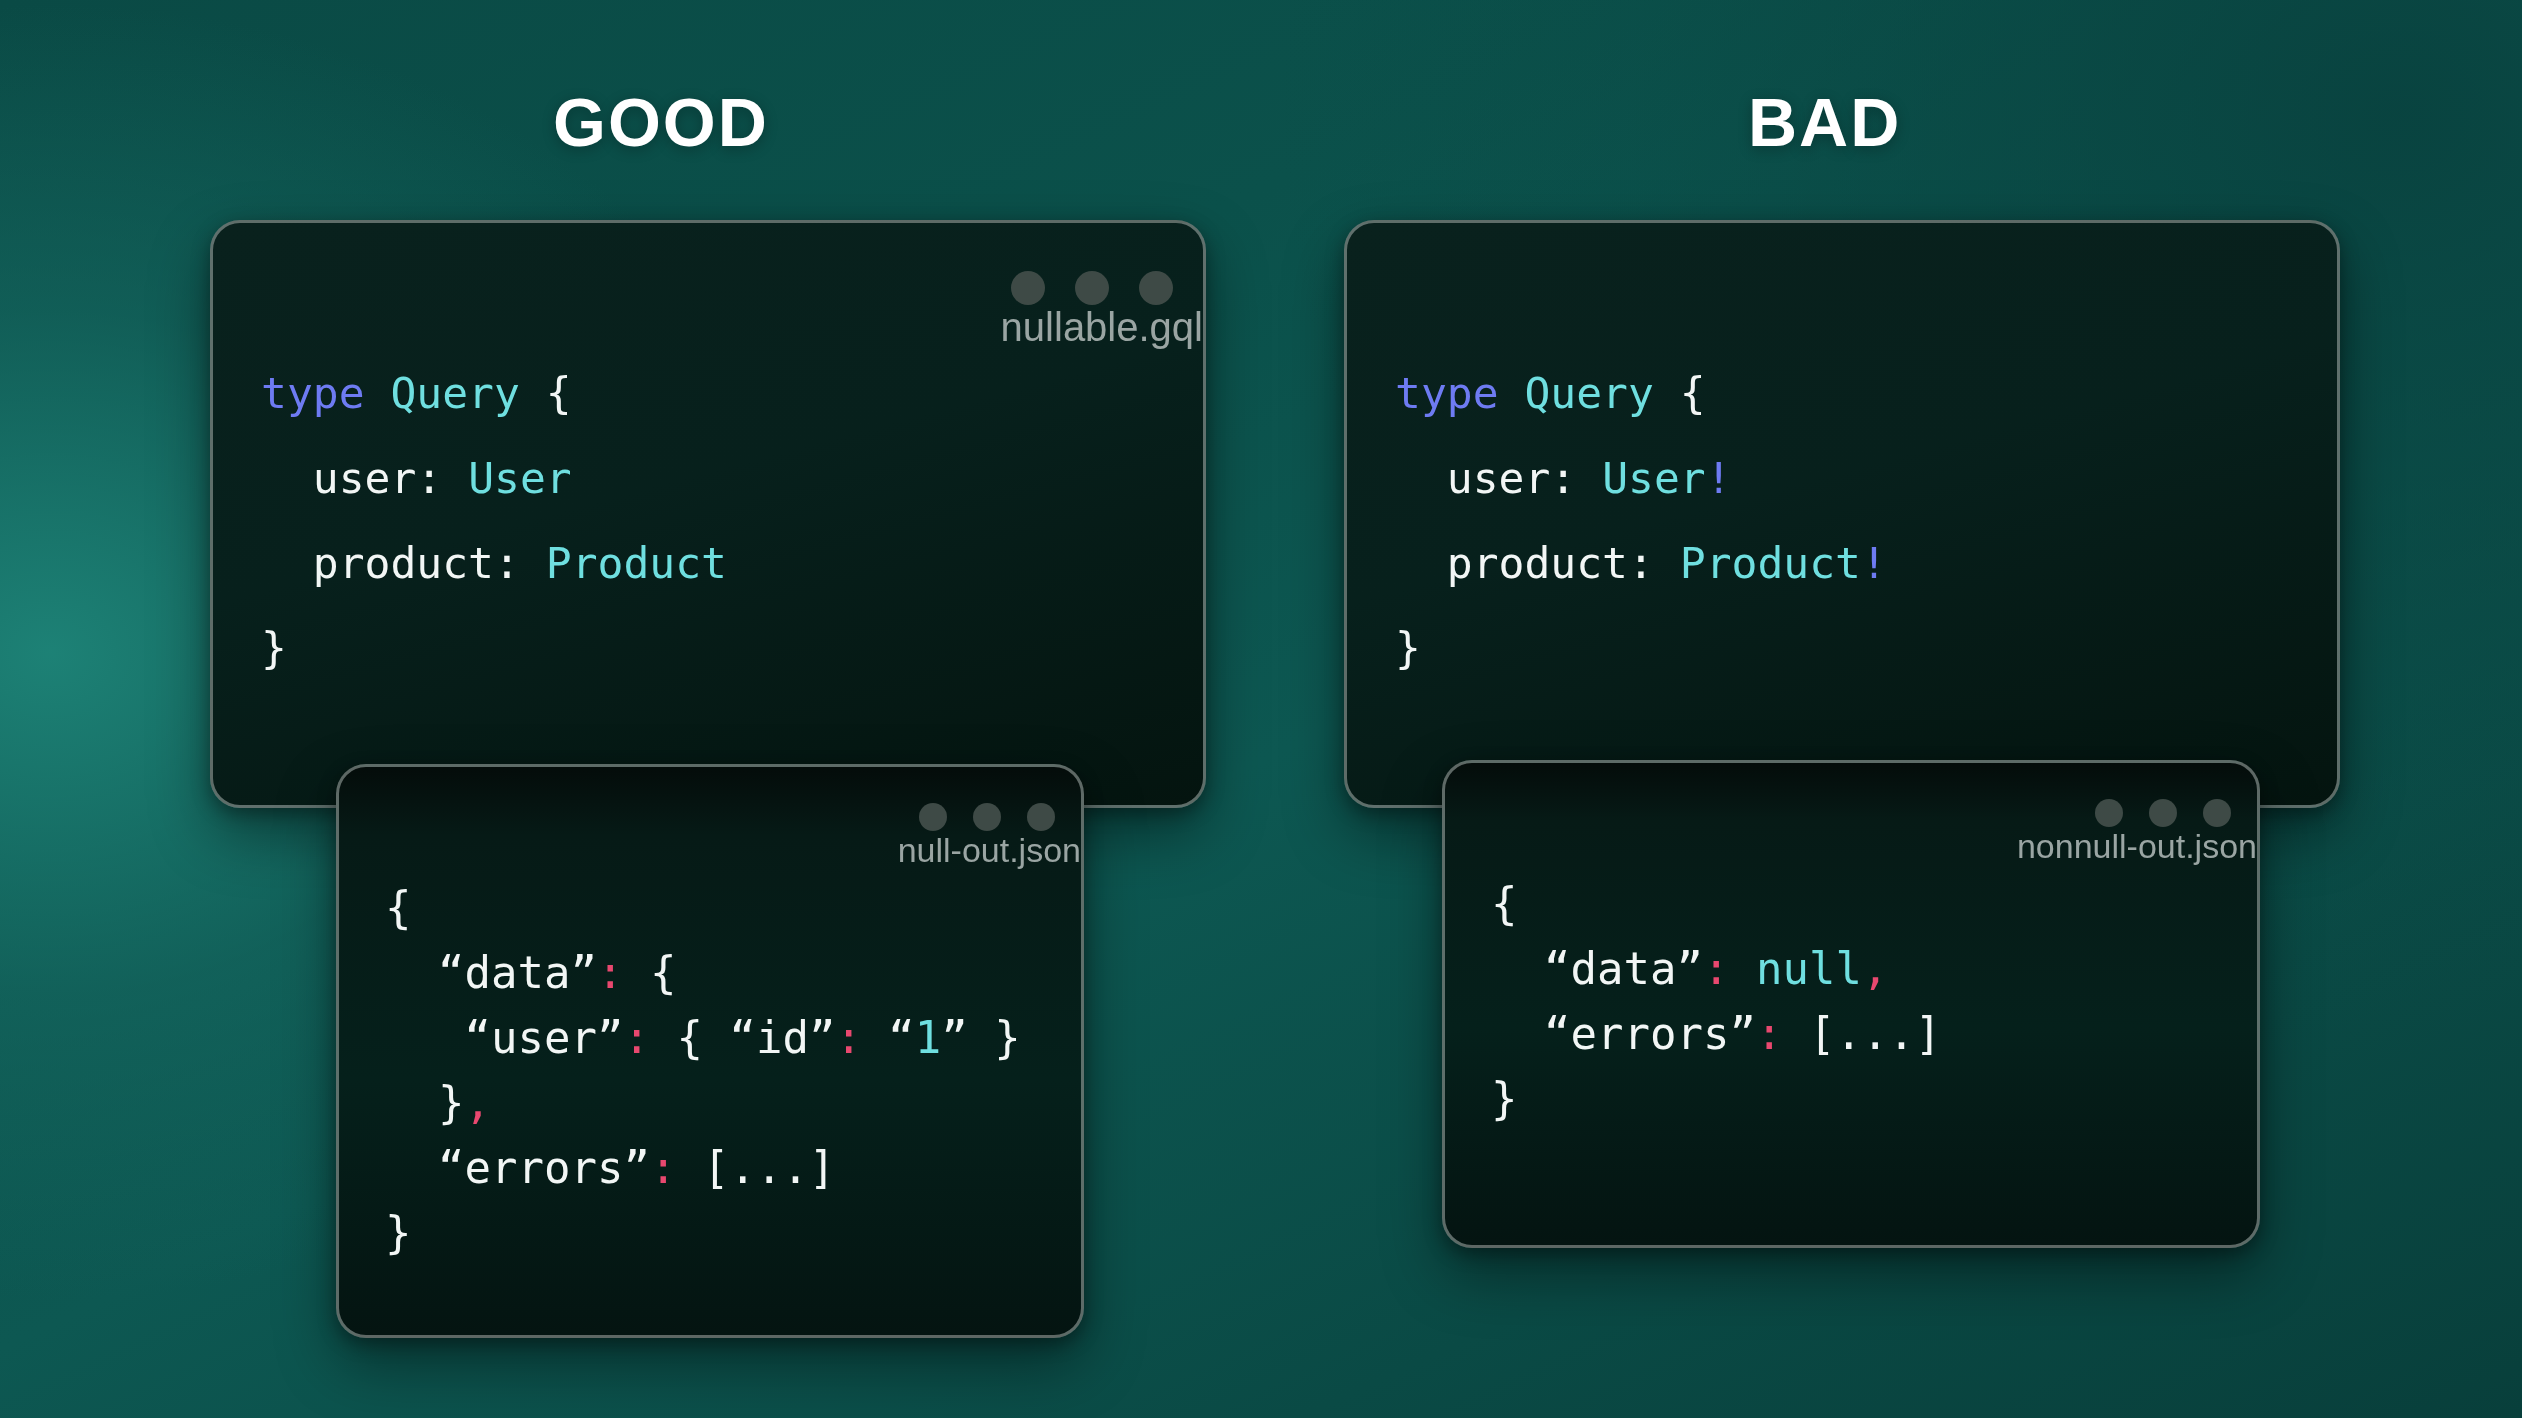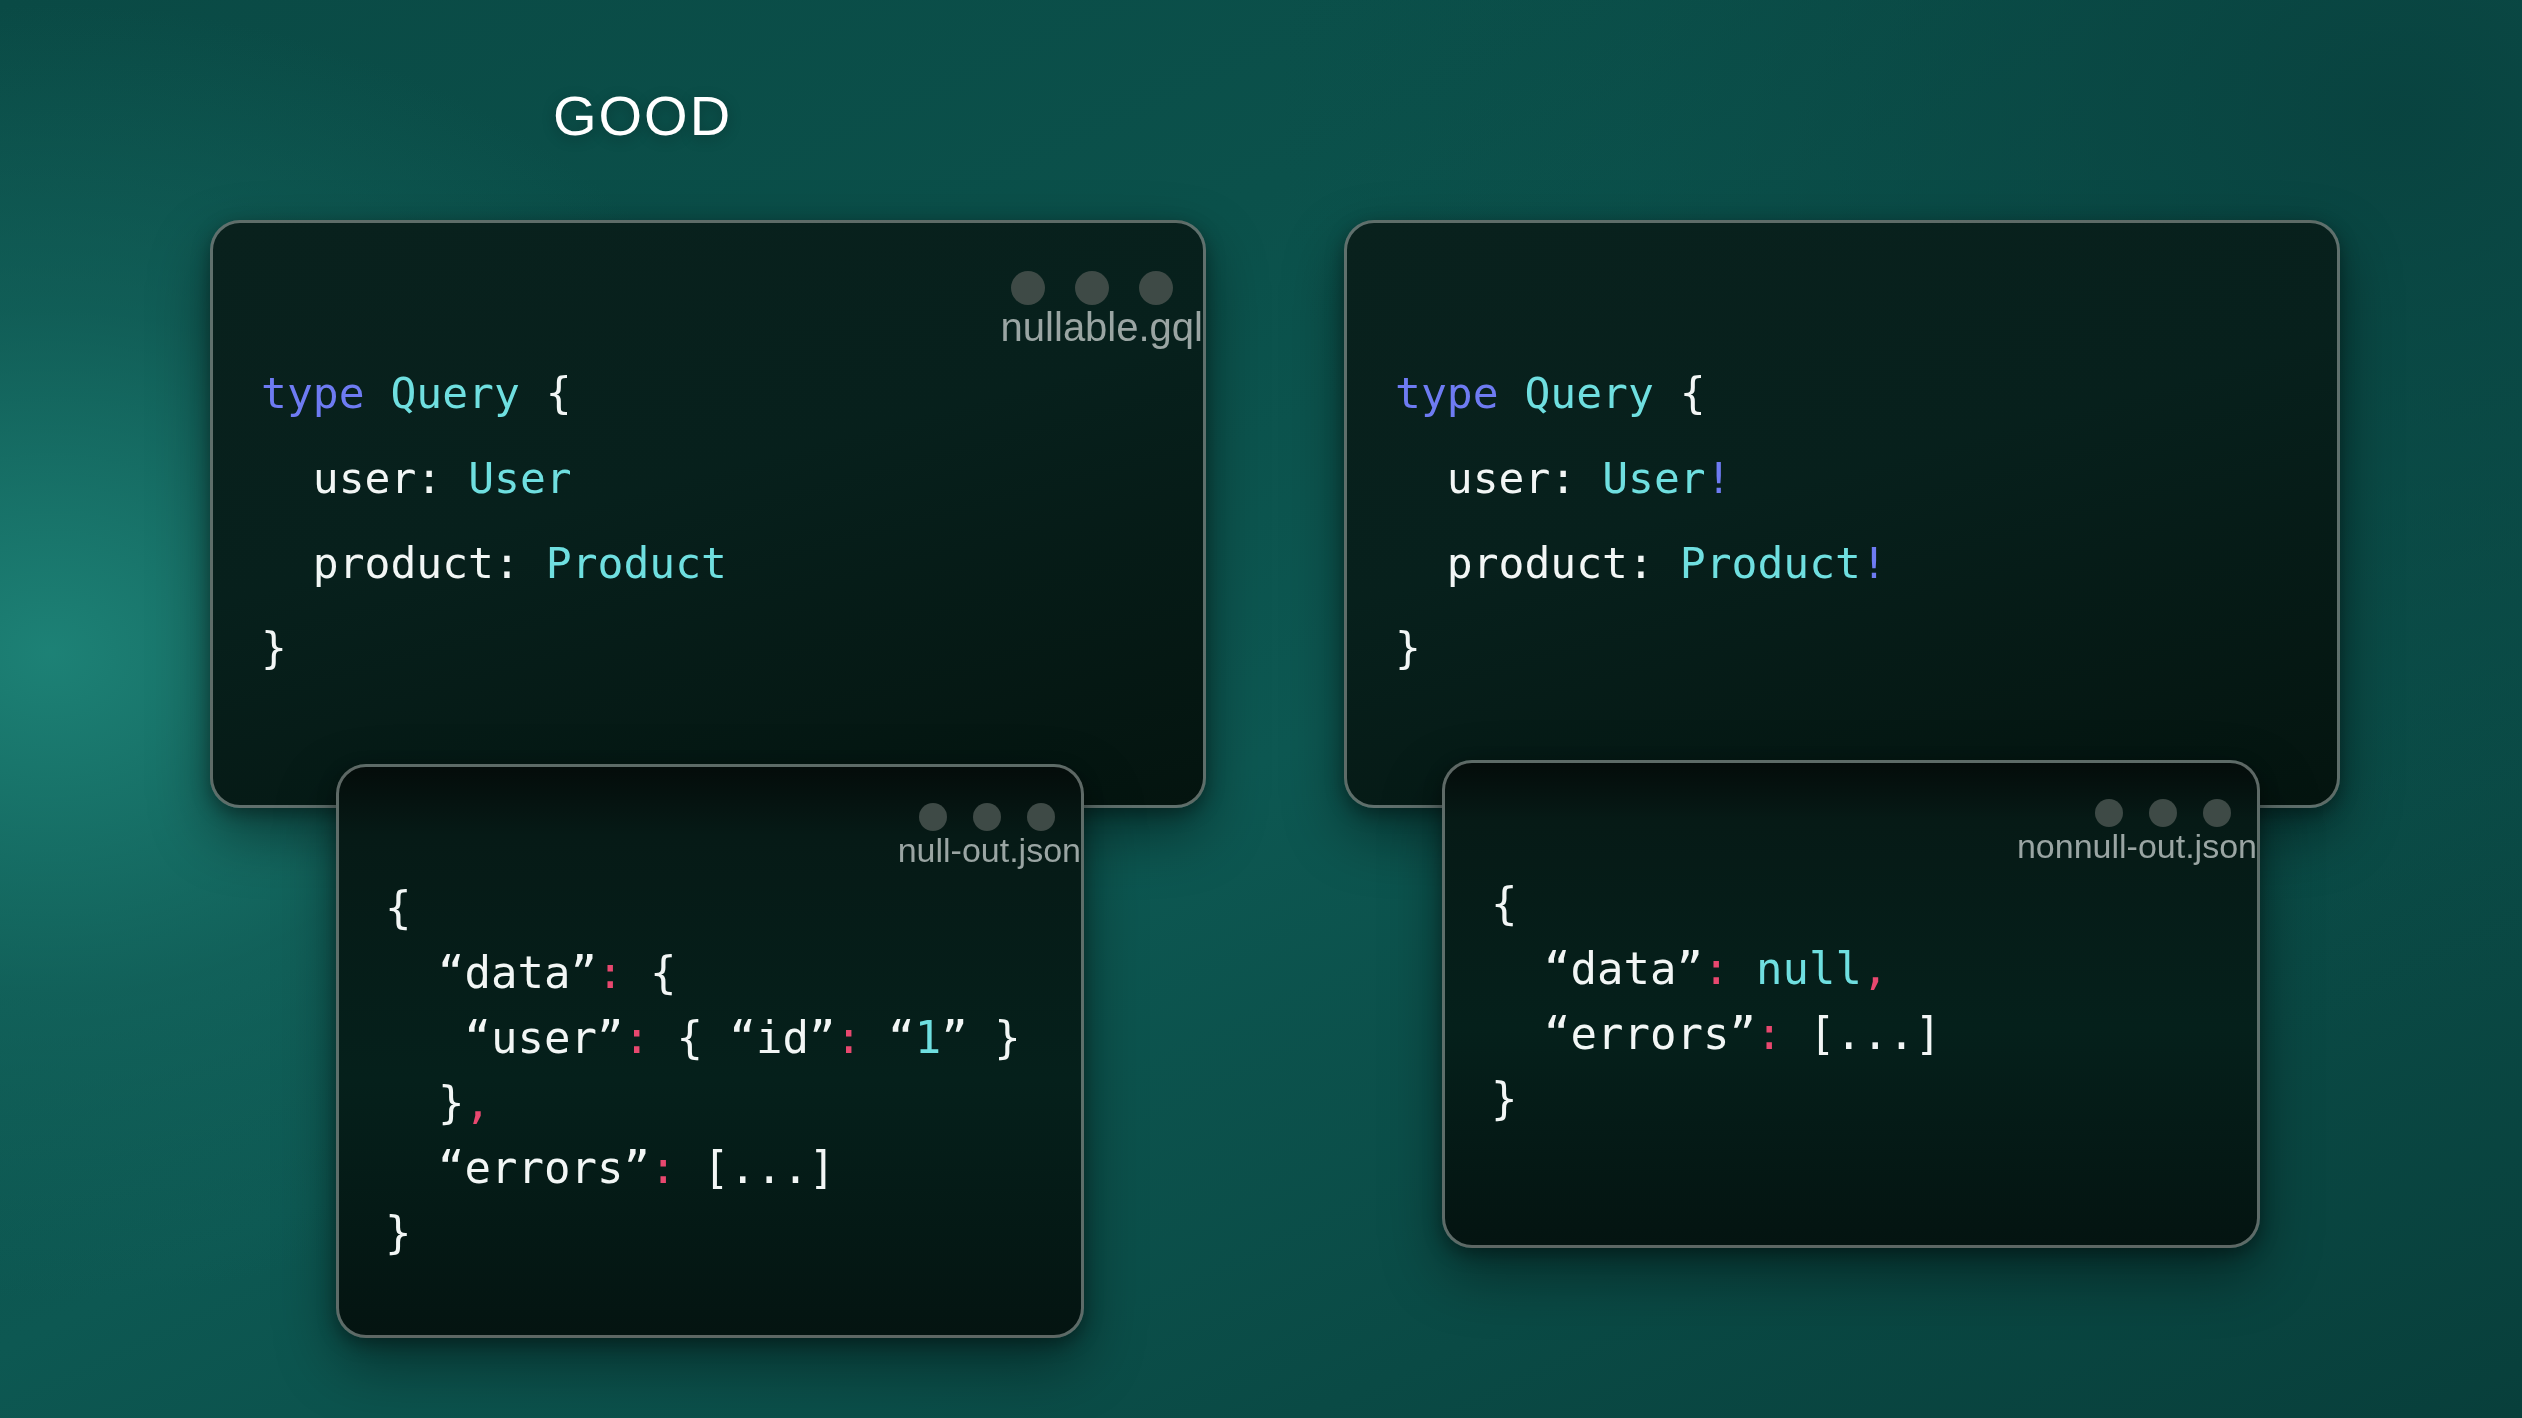--- a/index.html
+++ b/index.html
@@ -17,22 +17,22 @@
       radial-gradient(ellipse 1400px 1200px at 95% 8%, rgba(8,64,61,0.85) 0%, rgba(9,70,66,0.25) 55%, rgba(9,70,66,0) 80%),
       linear-gradient(155deg, #0a4a45 0%, #0b514b 30%, #0d5852 52%, #0a4a45 78%, #083f3b 100%);
     font-family: "Liberation Sans", sans-serif;
   }
 
   
   .heading {
     position: absolute;
     color: #ffffff;
     font-family: "Liberation Sans", sans-serif;
-    font-size: 56px;
-    font-weight: 400;
+    font-size: 68px;
+    font-weight: 700;
     letter-spacing: 2px;
     line-height: 1;
     white-space: nowrap;
     text-shadow: 0 3px 14px rgba(0,0,0,0.28);
   }
   #heading-good { left: 553px; top: 88px; }
   #heading-bad  { left: 1748px; top: 88px; }
 
   
   .window {
@@ -122,20 +122,21 @@
   #win-json-good { left: 336px;  top: 764px;  width: 748px;  height: 574px; z-index: 5; }
   #win-gql-bad   { left: 1344px; top: 220px;  width: 996px;  height: 588px; }
   #win-json-bad  { left: 1442px; top: 760px;  width: 818px;  height: 488px; z-index: 5; }
 </style>
 </head>
 <body>
 
 <div id="stage">
 
   <div class="heading" id="heading-good">GOOD</div>
+  <div class="heading" id="heading-bad">BAD</div>
 
   <div class="window code-win gql-win" id="win-gql-good">
     <div class="titlebar">
       <div class="dots">
         <span class="dot"></span>
         <span class="dot"></span>
         <span class="dot"></span>
       </div>
       <span class="win-title">nullable.gql</span>
     </div>

